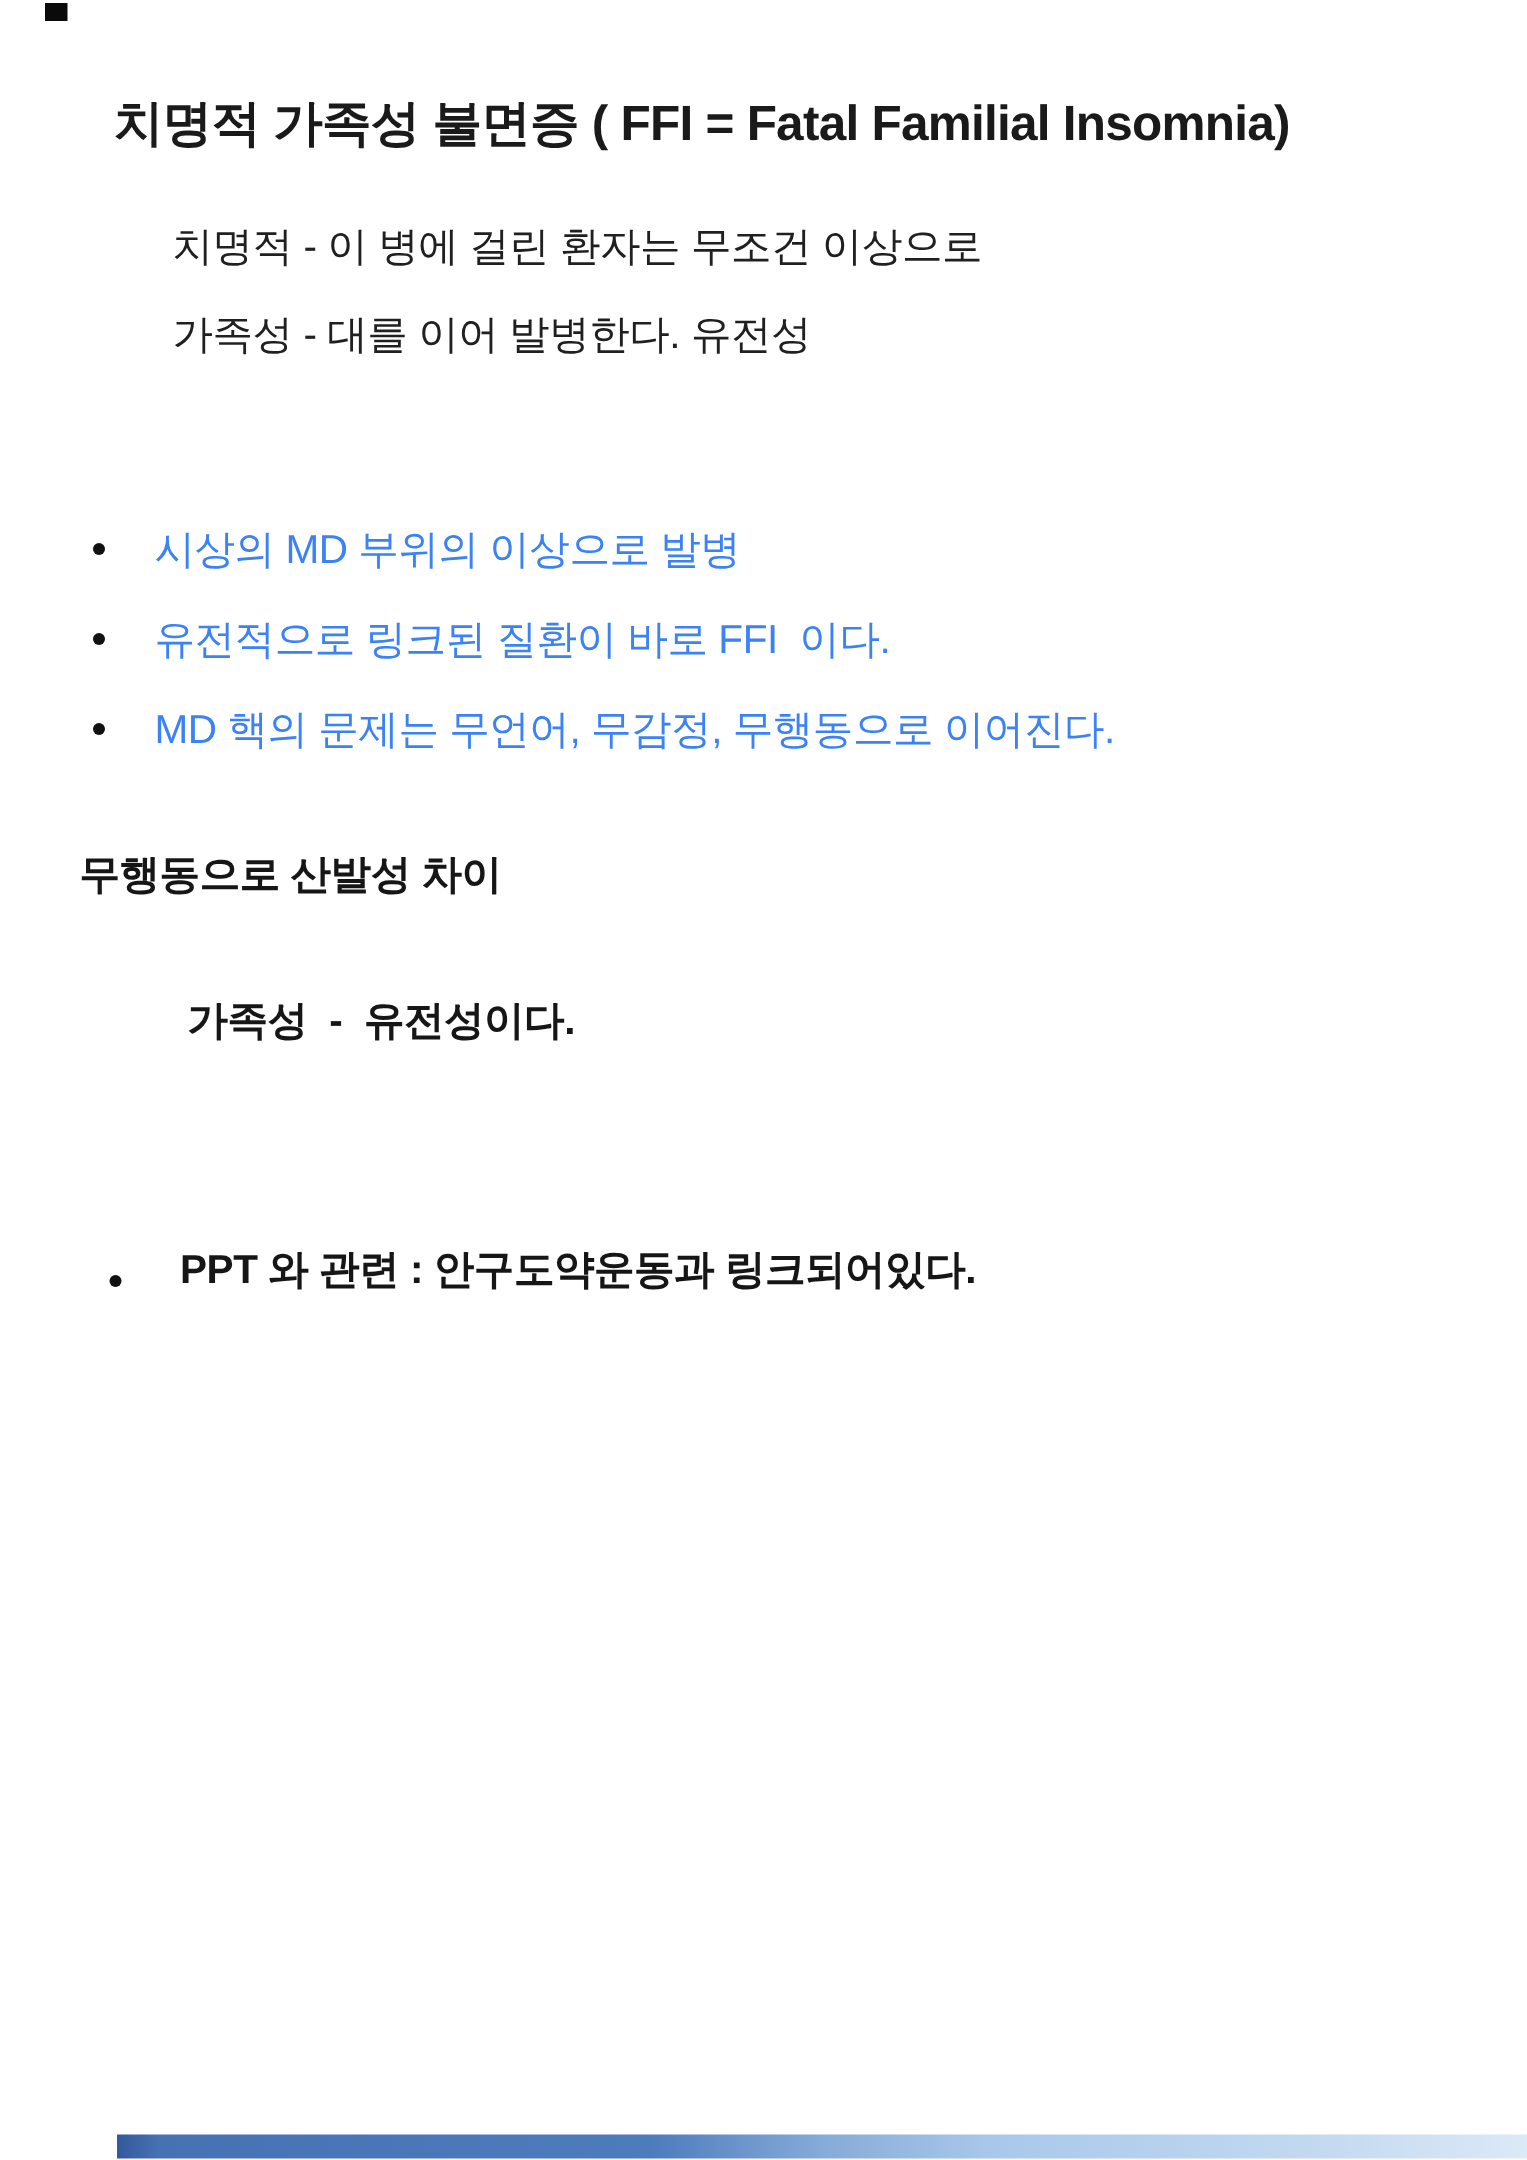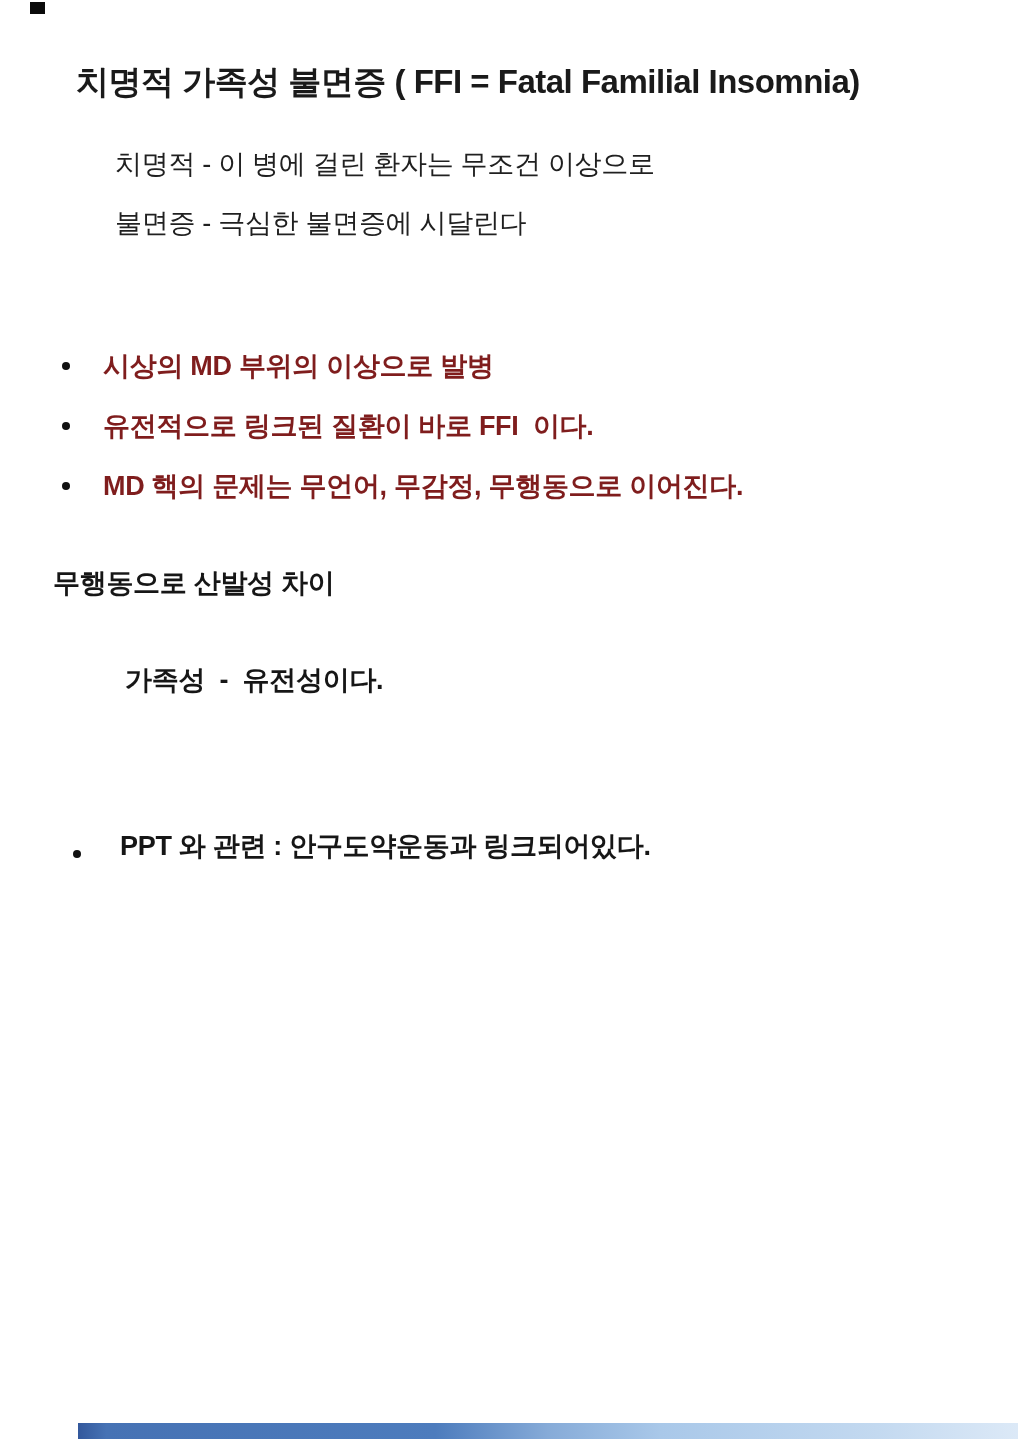--- a/index.html
+++ b/index.html
@@ -51,22 +51,22 @@
   }
 
   .bullet-list {
     position: absolute;
     left: 62px; top: 348px;
     display: flex;
     flex-direction: column;
     gap: 24px;
     font-size: 27px;
     line-height: 36px;
-    font-weight: 700;
-    color: #7f1d1d;
+    font-weight: 400;
+    color: #3b82f6;
     letter-spacing: -0.3px;
   }
   .bullet-row { display: flex; align-items: flex-start; }
   .bullet-dot {
     width: 8px; height: 8px;
     border-radius: 50%;
     background: #111111;
     margin-top: 14px;
     margin-right: 33px;
     flex: 0 0 auto;
@@ -126,21 +126,21 @@
 <body>
 
 <div class="page">
 
   <div class="corner-mark"></div>
 
   <h1 class="doc-title txt">치명적 가족성 불면증 ( FFI = Fatal Familial Insomnia)</h1>
 
   <div class="definitions">
     <div class="txt">치명적 - 이 병에 걸린 환자는 무조건 이상으로</div>
-    <div class="txt">불면증 - 극심한 불면증에 시달린다</div>
+    <div class="txt">가족성 - 대를 이어 발병한다. 유전성</div>
   </div>
 
   <div class="bullet-list">
     <div class="bullet-row">
       <span class="bullet-dot"></span>
       <span class="txt">시상의 MD 부위의 이상으로 발병</span>
     </div>
     <div class="bullet-row">
       <span class="bullet-dot"></span>
       <span class="txt">유전적으로 링크된 질환이 바로 FFI  이다.</span>

